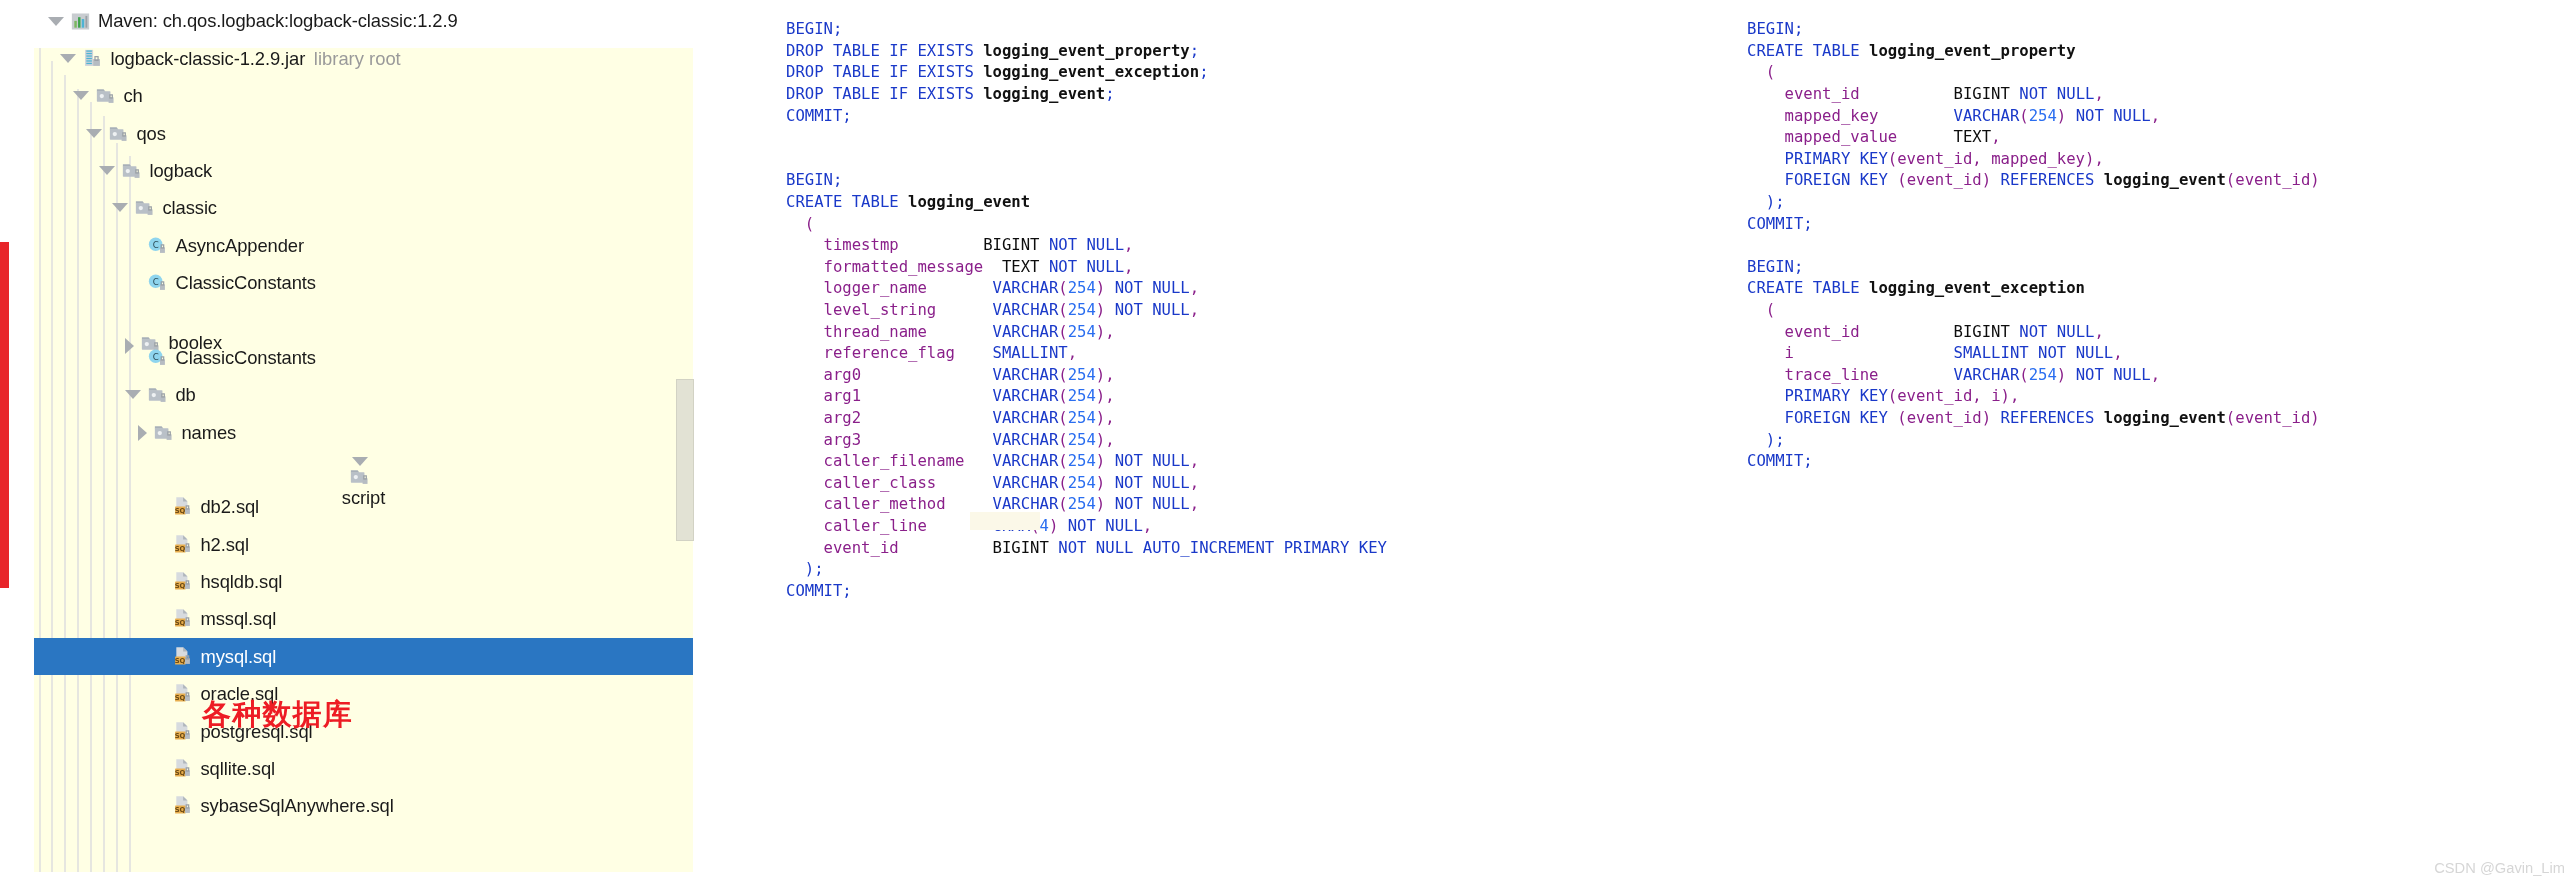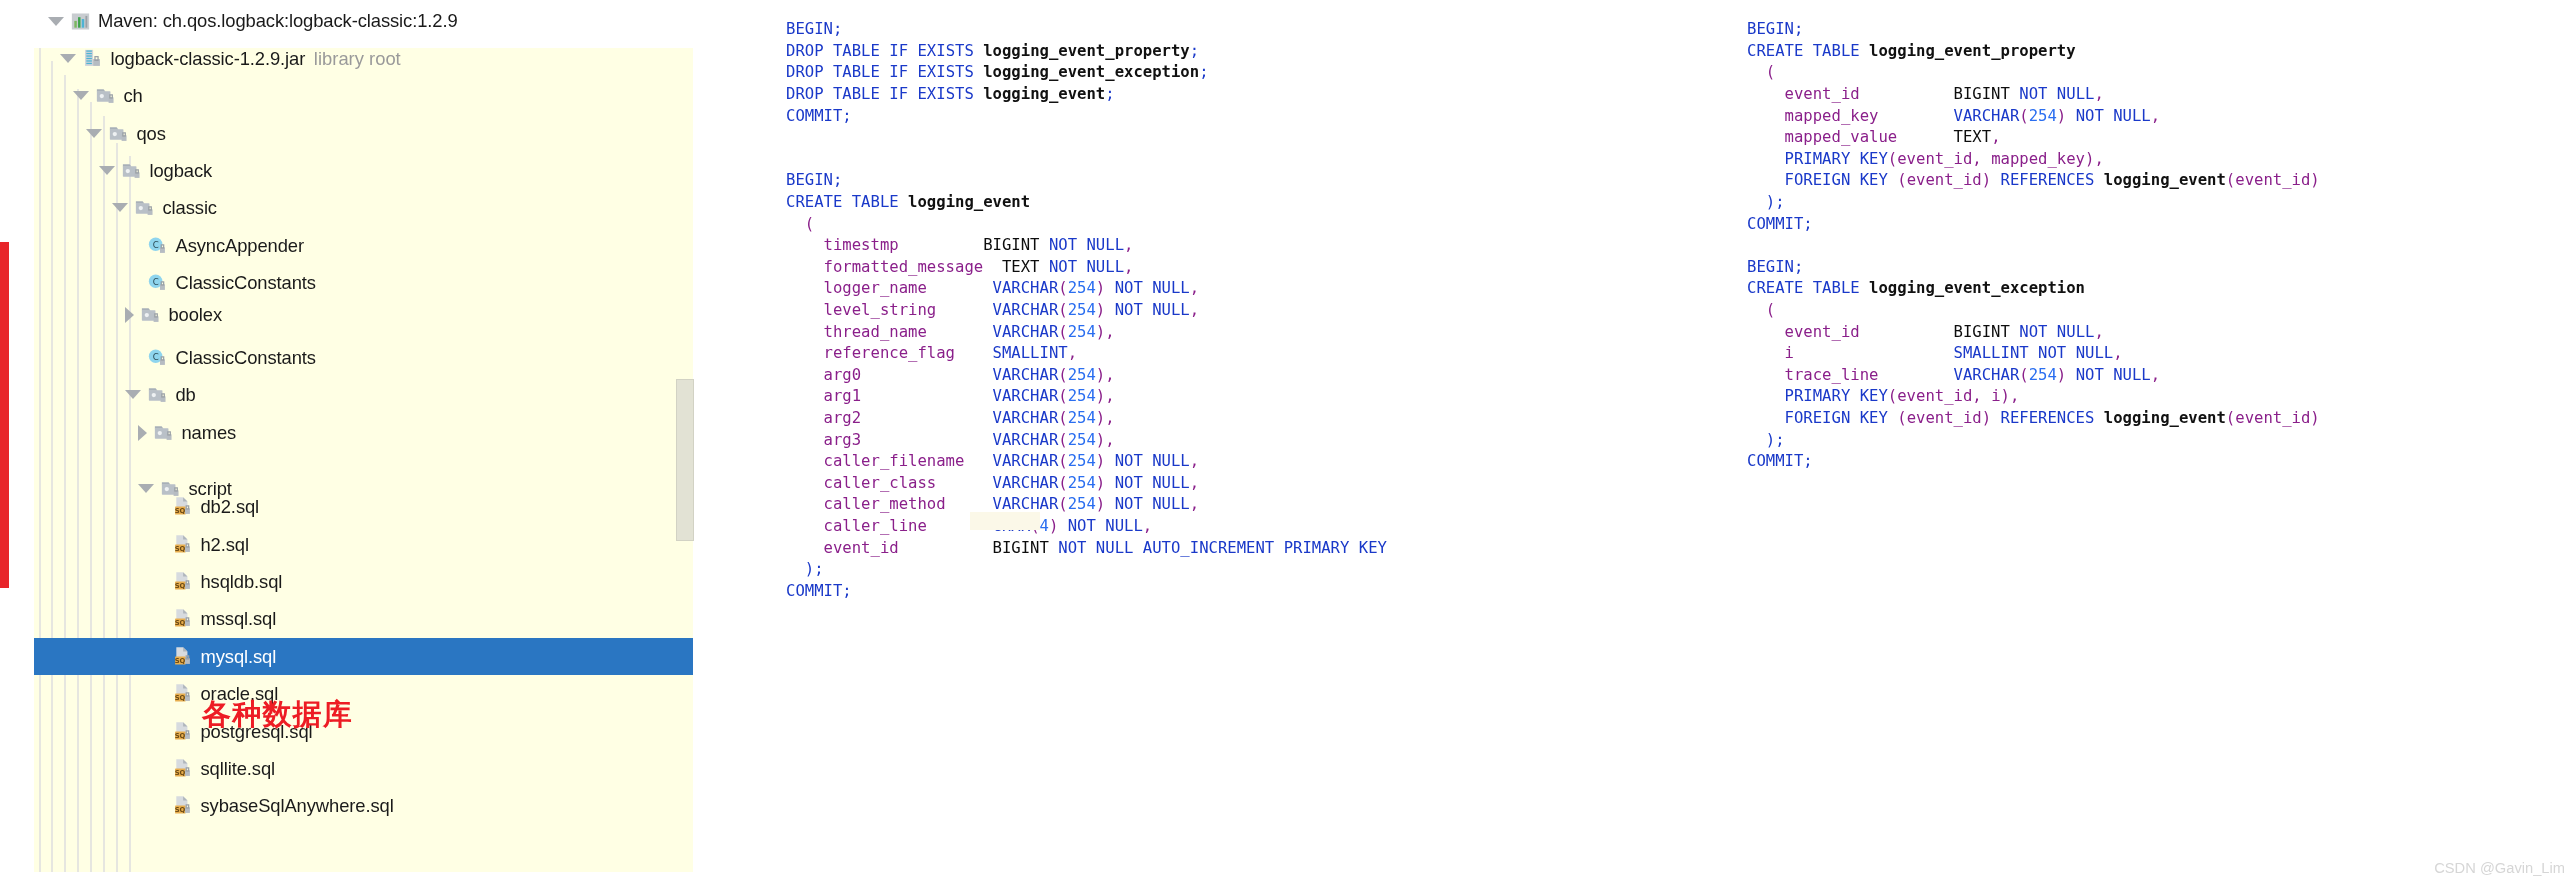--- a/index.html
+++ b/index.html
@@ -278,21 +278,21 @@
         <span class="ico">
           <svg width="21" height="21" viewBox="0 0 34 34">
             <circle cx="14" cy="15" r="11" fill="#8fd5ee"></circle>
             <text x="14" y="21" font-size="14" font-family="DejaVu Sans" fill="#2a4a55" text-anchor="middle">C</text>
             <rect x="21" y="20" width="8" height="9" fill="#b6bcc2"></rect>
             <rect x="23" y="16" width="4" height="5" fill="none" stroke="#9aa0a6" stroke-width="2"></rect>
           </svg>
         </span>
         <span class="lbl">ClassicConstants</span>
       </div>
-      <div class="row" style="top: 296px;">
+      <div class="row" style="top: 317px; align-items: flex-end;">
         <span style="flex: 0 0 auto; width: 91px; height: 0.6px;"></span>
         <span class="twisty right"></span>
         <span class="ico">
           <svg width="21" height="21" viewBox="0 0 34 34">
             <path d="M3 7 h11 l3 4 h-14 z" fill="#a8b0b8"></path>
             <rect x="3" y="10" width="22" height="17" rx="1" fill="#b9c0c7"></rect>
             <circle cx="11" cy="18" r="3.5" fill="#eef1f3"></circle>
             <rect x="22" y="20" width="8" height="9" fill="#b6bcc2"></rect>
             <rect x="24" y="16" width="4" height="5" fill="none" stroke="#9aa0a6" stroke-width="2"></rect>
           </svg>
@@ -333,21 +333,21 @@
           <svg width="21" height="21" viewBox="0 0 34 34">
             <path d="M3 7 h11 l3 4 h-14 z" fill="#a8b0b8"></path>
             <rect x="3" y="10" width="22" height="17" rx="1" fill="#b9c0c7"></rect>
             <circle cx="11" cy="18" r="3.5" fill="#eef1f3"></circle>
             <rect x="22" y="20" width="8" height="9" fill="#b6bcc2"></rect>
             <rect x="24" y="16" width="4" height="5" fill="none" stroke="#9aa0a6" stroke-width="2"></rect>
           </svg>
         </span>
         <span class="lbl">names</span>
       </div>
-      <div class="row" style="top: 470px;">
+      <div class="row" style="top: 456px; flex-direction: column;">
         <span style="flex: 0 0 auto; width: 104px; height: 0.6px;"></span>
         <span class="twisty down"></span>
         <span class="ico">
           <svg width="21" height="21" viewBox="0 0 34 34">
             <path d="M3 7 h11 l3 4 h-14 z" fill="#a8b0b8"></path>
             <rect x="3" y="10" width="22" height="17" rx="1" fill="#b9c0c7"></rect>
             <circle cx="11" cy="18" r="3.5" fill="#eef1f3"></circle>
             <rect x="22" y="20" width="8" height="9" fill="#b6bcc2"></rect>
             <rect x="24" y="16" width="4" height="5" fill="none" stroke="#9aa0a6" stroke-width="2"></rect>
           </svg>

